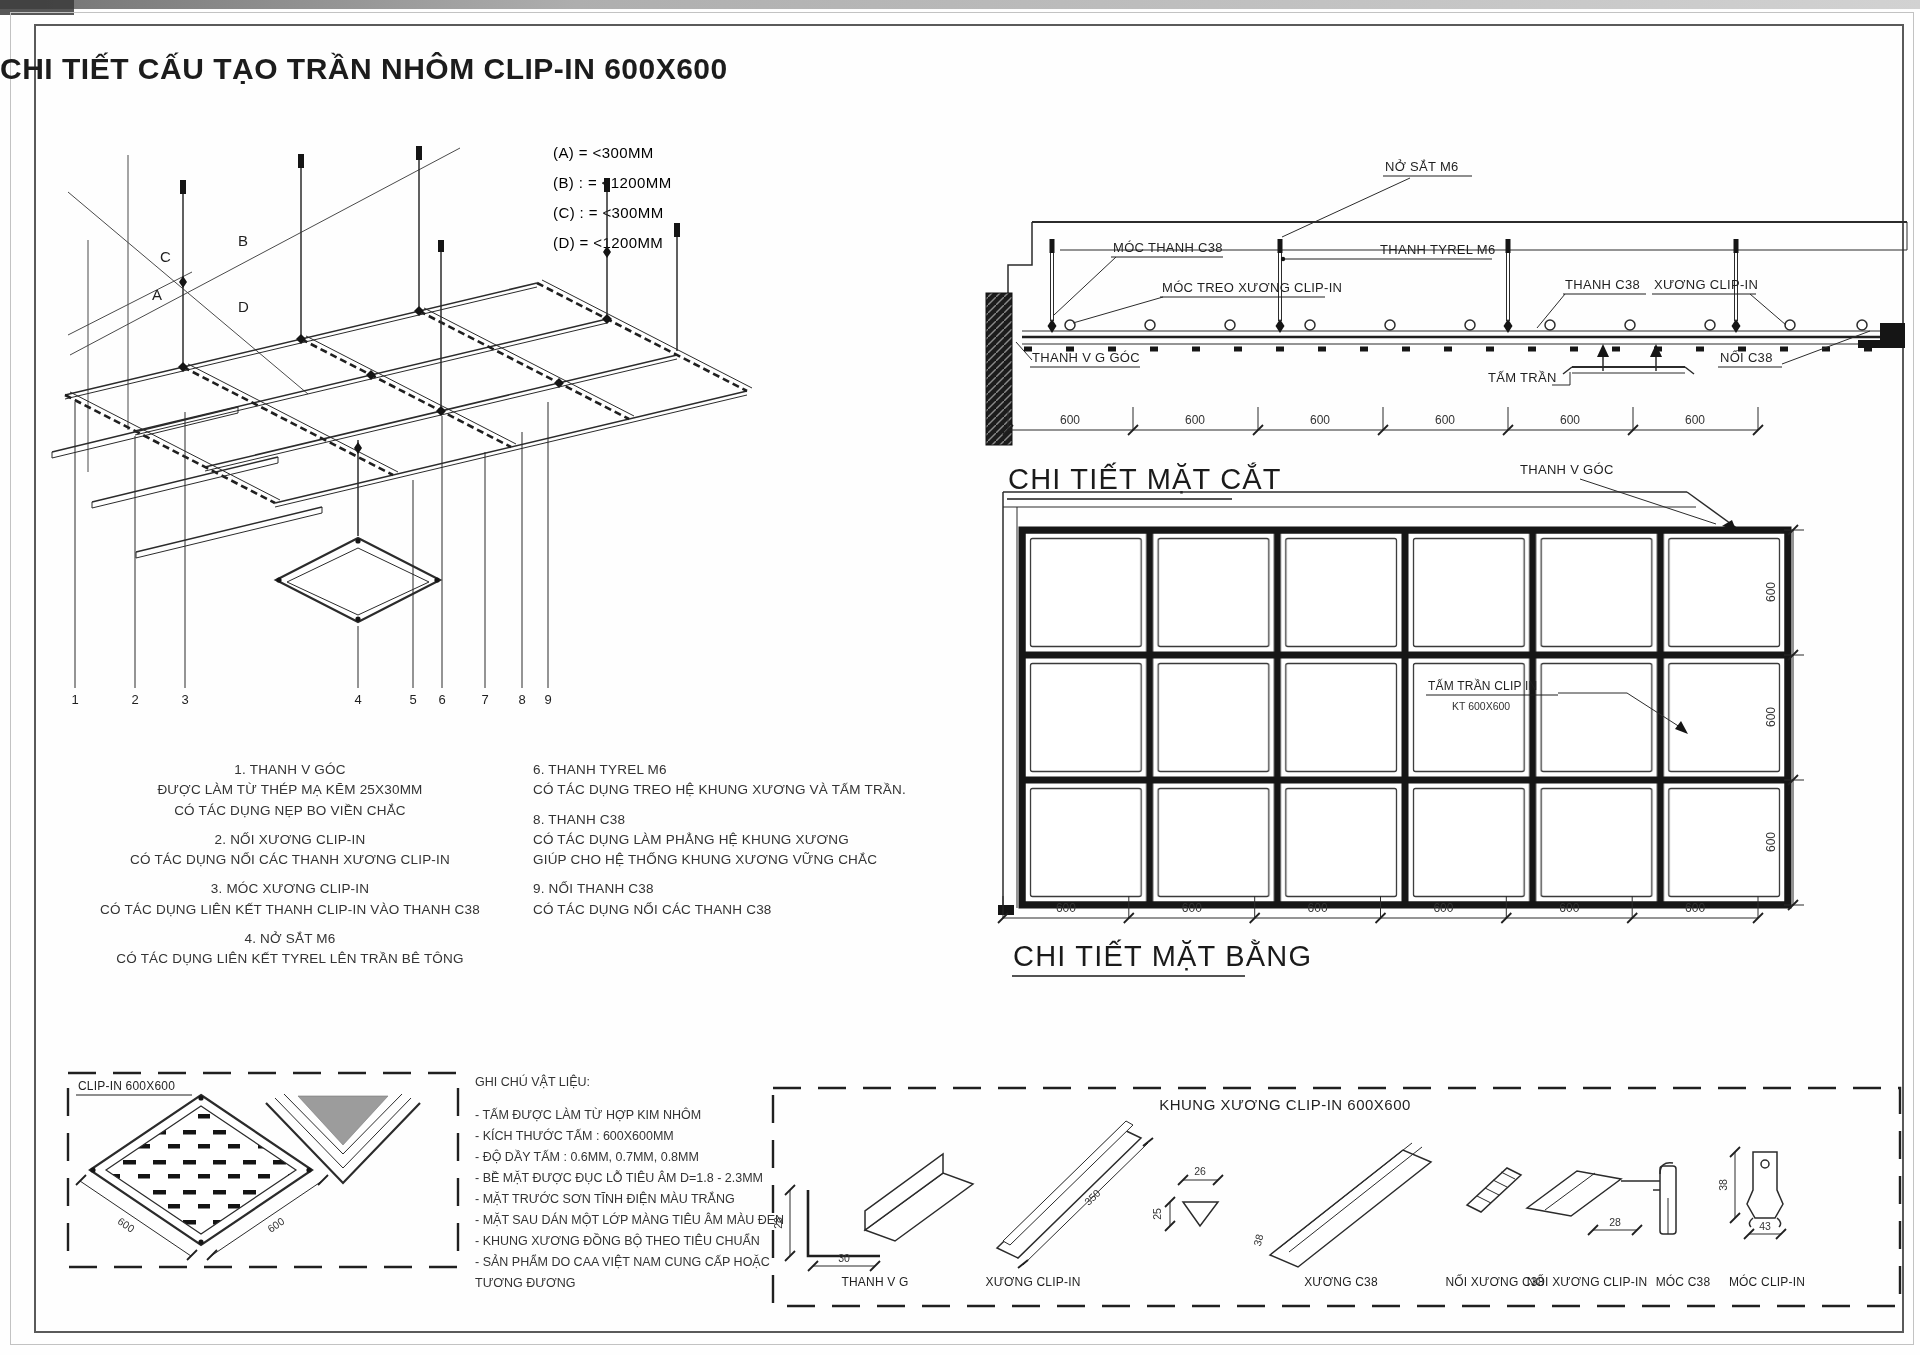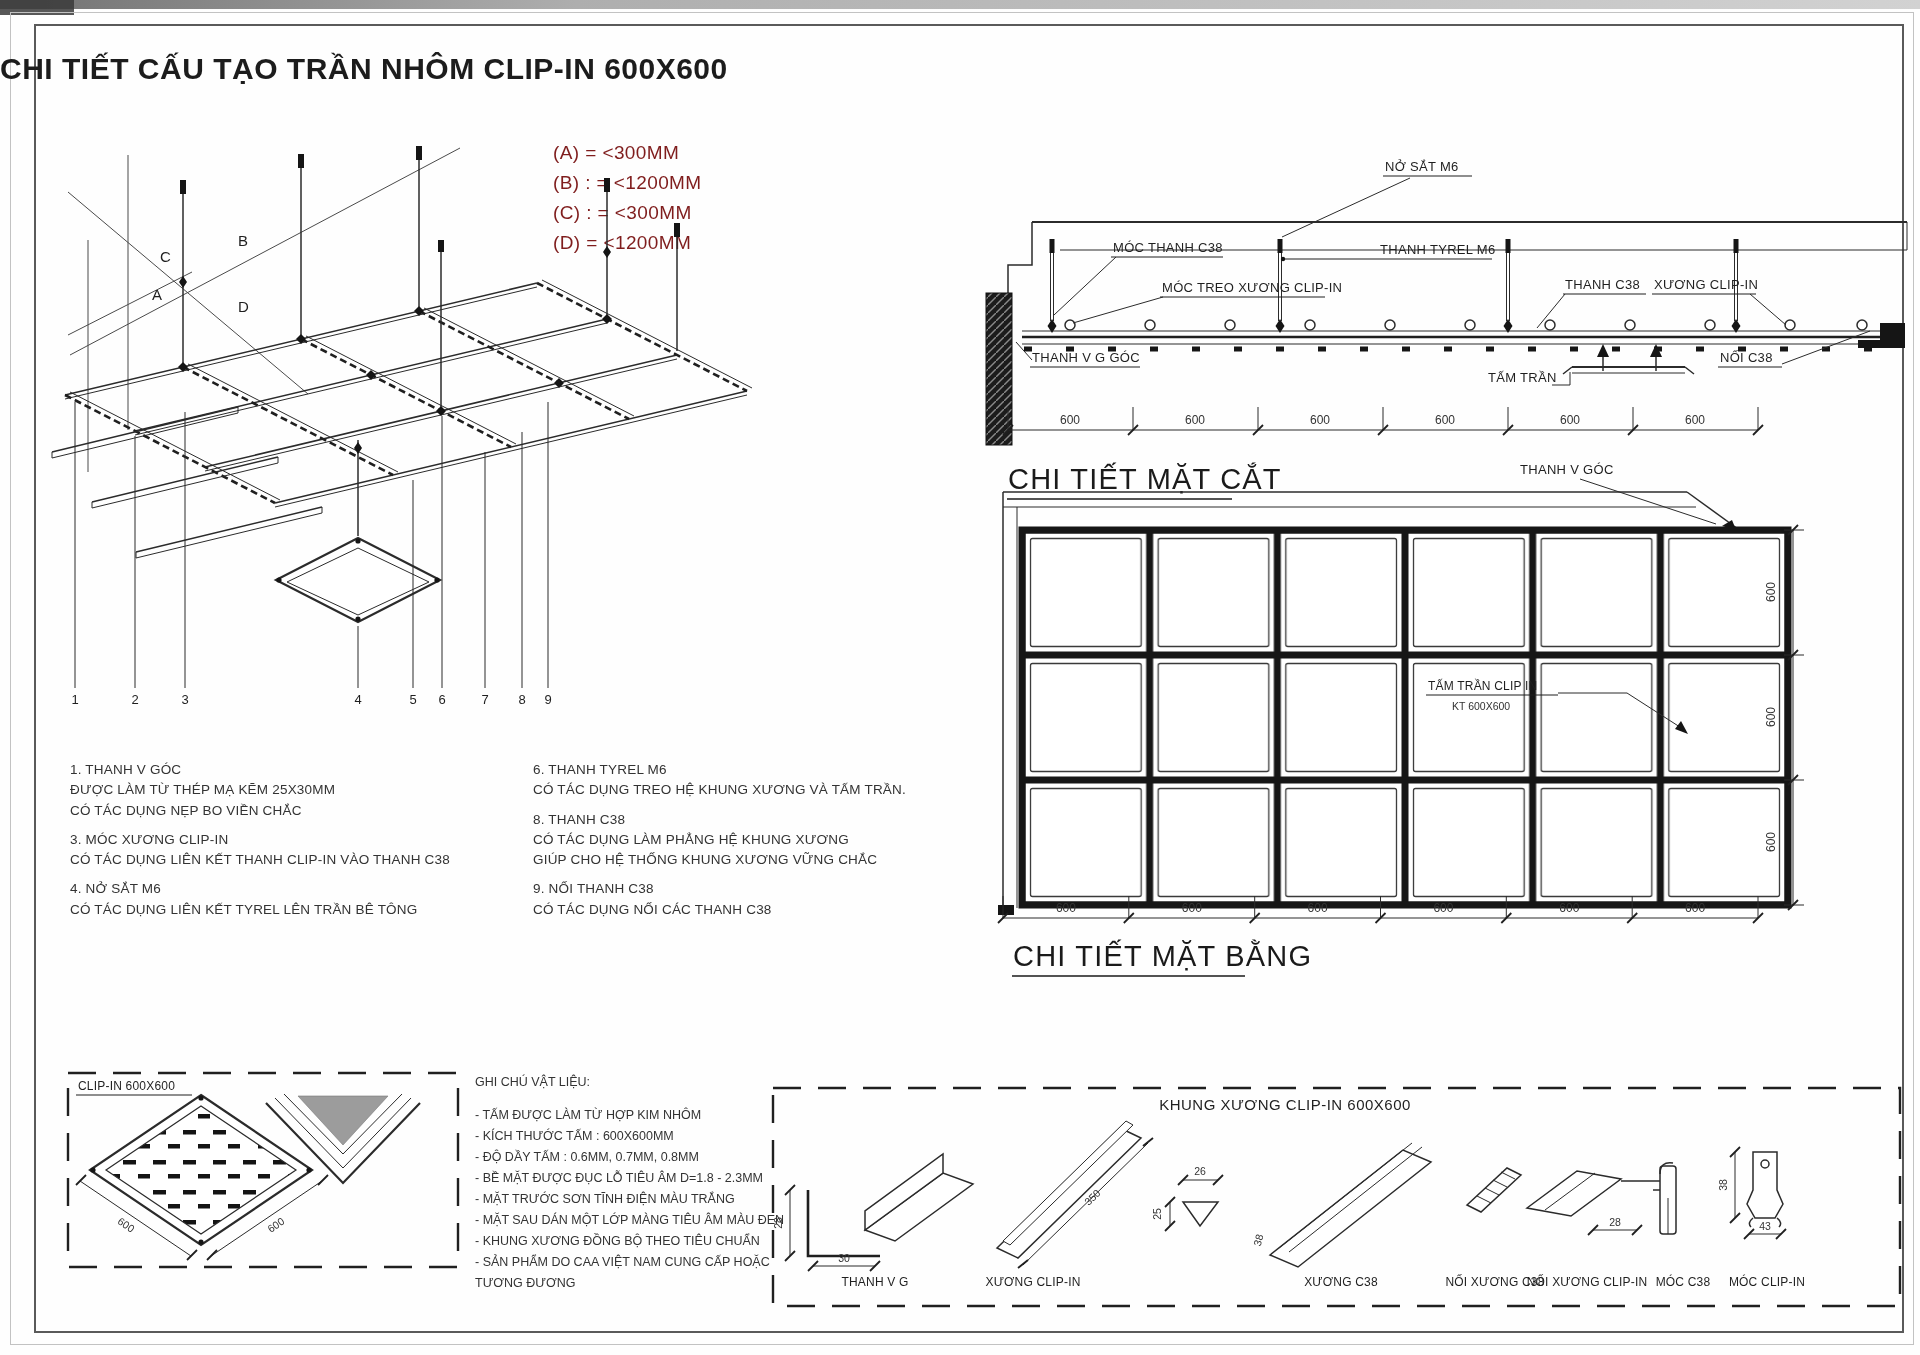--- a/index.html
+++ b/index.html
@@ -9,24 +9,24 @@
   
   #frame-outer{position:absolute;left:10px;top:12px;right:6px;bottom:10px;border:1px solid #c2c2c2;}
   #frame-inner{position:absolute;left:34px;top:24px;right:16px;bottom:22px;border:2px solid #5a5a5a;}
   #scan-band{position:absolute;left:0;top:0;width:100%;height:9px;
              background:linear-gradient(90deg,#4e4e4e,#9a9a9a 30%,#c7c7c7);opacity:.8;}
   #scan-blob{position:absolute;left:0;top:0;width:74px;height:15px;background:#3a3a3a;opacity:.85;}
   
   #title{position:absolute;left:0;top:52px;width:1900px;text-align:left;
          font-size:30px;font-weight:bold;letter-spacing:.5px;color:#1c1c1c;}
   
-  #spacing{position:absolute;left:553px;top:138px;font-size:19px;line-height:30px;color:#7f1d1d;letter-spacing:.4px;}
+  #spacing{position:absolute;left:553px;top:138px;font-size:15px;line-height:30px;color:#000000;letter-spacing:.4px;}
   
   .notes{position:absolute;font-size:13.5px;line-height:1.5;color:#333;letter-spacing:.2px;}
-  #notes-left{left:70px;top:760px;width:440px;}
+  #notes-left{left:70px;top:760px;width:440px;text-align:center;}
   #notes-right{left:533px;top:760px;width:460px;}
   .note{margin-bottom:9px;}
   
   #mat-notes{position:absolute;left:475px;top:1072px;width:340px;font-size:12.5px;line-height:21px;color:#333;}
   #mat-notes .mn-head{margin-bottom:12px;}
   
   svg text{font-family:"Liberation Sans","DejaVu Sans",sans-serif;fill:#1f1f1f;}
   .lbl{font-size:13px;letter-spacing:.3px;}
   .lbl-sm{font-size:12px;letter-spacing:.2px;}
   .dim{font-size:12px;fill:#333;}
@@ -400,20 +400,24 @@
     </svg>
   </div>
 
   <div id="notes-left" class="notes">
     <div class="note">
       <div>1. THANH V GÓC</div>
       <div>ĐƯỢC LÀM TỪ THÉP MẠ KẼM 25X30MM</div>
       <div>CÓ TÁC DỤNG NẸP BO VIỀN CHẮC</div>
     </div>
     <div class="note">
+      <div>2. NỐI XƯƠNG CLIP-IN</div>
+      <div>CÓ TÁC DỤNG NỐI CÁC THANH XƯƠNG CLIP-IN</div>
+    </div>
+    <div class="note">
       <div>3. MÓC XƯƠNG CLIP-IN</div>
       <div>CÓ TÁC DỤNG LIÊN KẾT THANH CLIP-IN VÀO THANH C38</div>
     </div>
     <div class="note">
       <div>4. NỞ SẮT M6</div>
       <div>CÓ TÁC DỤNG LIÊN KẾT TYREL LÊN TRẦN BÊ TÔNG</div>
     </div>
   </div>
   <div id="notes-right" class="notes">
     <div class="note">

